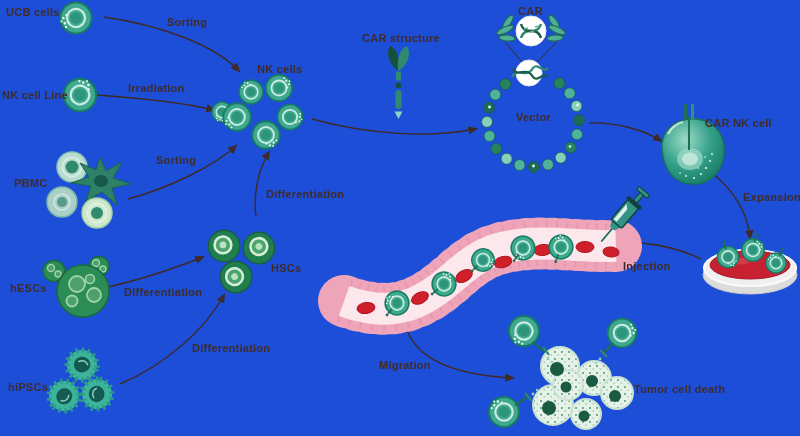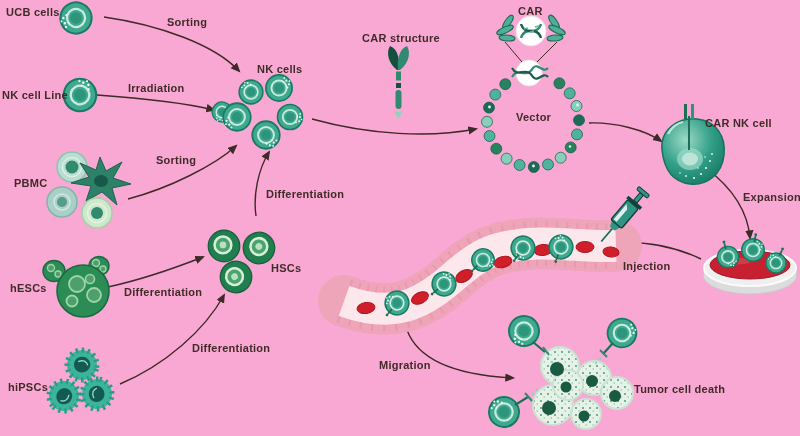--- a/index.html
+++ b/index.html
@@ -1,16 +1,16 @@
 <!DOCTYPE html>
 <html><head>
 <meta charset="utf-8">
 <style>
   html,body{margin:0;padding:0;background:#000;}
-  .stage{position:relative;width:800px;height:436px;background:#f9a8d4;overflow:hidden;}
+  .stage{position:relative;width:800px;height:436px;background:#1d4ed8;overflow:hidden;}
   svg{display:block;}
   .lbl{font-family:"Liberation Sans","DejaVu Sans",sans-serif;font-weight:700;font-size:11px;
        fill:#402c27;letter-spacing:.25px;}
   .arrow{fill:none;stroke:#3e2a26;stroke-width:1.4;}
   .thin{fill:none;stroke:#3e2a26;stroke-width:1;}
 </style>
 </head>
 <body>
 
 <div class="stage">

